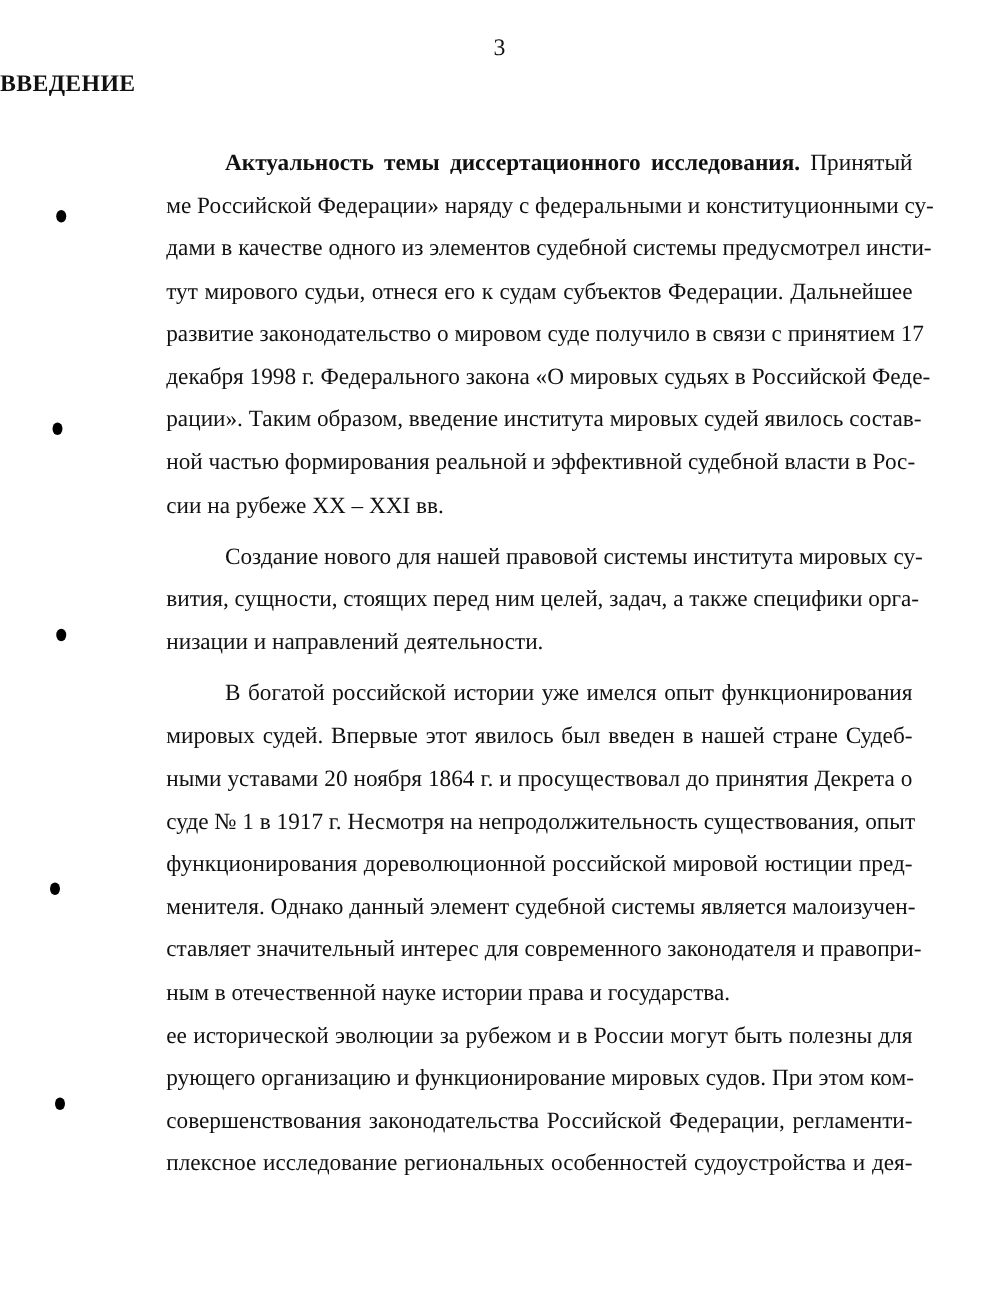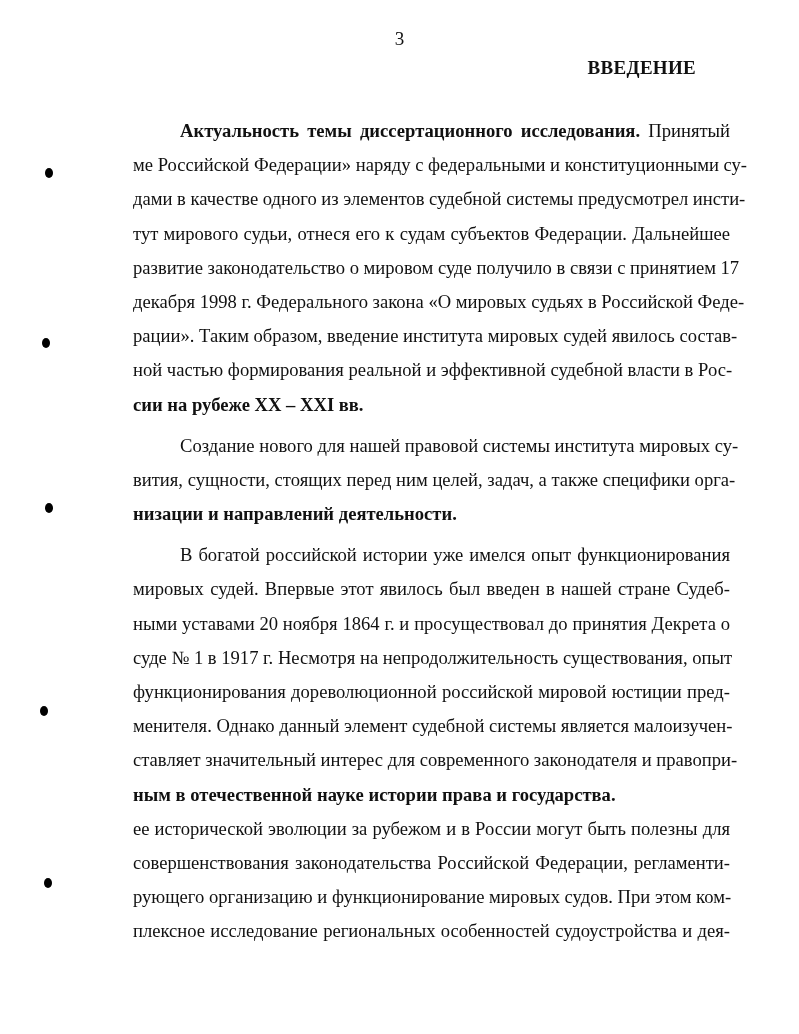--- a/index.html
+++ b/index.html
@@ -3,34 +3,34 @@
 <meta charset="utf-8">
 <style>
   html, body { margin: 0; padding: 0; background: #ffffff; }
   body { width: 799px; height: 1034px; position: relative; overflow: hidden; }
   .page { position: absolute; left: 0; top: 0; width: 799px; height: 1034px; background: #fff; }
   .page-number {
     position: absolute; left: 0; width: 799px; top: 28px; text-align: center;
     font-family: "Liberation Serif", serif; font-size: 19px; color: #111;
   }
   .title {
-    position: absolute; left: 0; width: 696px; top: 57px; text-align: right;
+    position: absolute; left: 0; width: 696px; top: 57px; text-align: left;
     font-family: "Liberation Serif", serif; font-size: 19px; font-weight: bold; color: #111;
     letter-spacing: 0.3px;
   }
   .body-text {
     position: absolute; left: 133px; width: 597px; top: 114px;
     font-family: "Liberation Serif", serif; font-size: 18.6px; color: #111;
   }
   .line {
     height: 34.2px; line-height: 34.2px; white-space: nowrap;
     text-align: justify; text-align-last: justify;
     display: block; overflow: visible;
   }
-  .line.last { text-align-last: left; font-weight: bold; }
+  .line.last { text-align-last: left; }
   .line.indent { padding-left: 47px; }
   .line.gap { margin-top: 7px; }
   .bold { font-weight: bold; }
   .punch {
     position: absolute; width: 8px; height: 10px; border-radius: 50%;
     background: #000;
   }
 </style>
 </head>
 <body>
@@ -66,22 +66,22 @@
       <div class="line">ными уставами 20 ноября 1864 г. и просуществовал до принятия Декрета о</div>
       <div class="line">суде № 1 в 1917 г. Несмотря на непродолжительность существования, опыт</div>
       <div class="line">функционирования дореволюционной российской мировой юстиции пред-</div>
       <div class="line">менителя. Однако данный элемент судебной системы является малоизучен-</div>
       <div class="line">ставляет значительный интерес для современного законодателя и правопри-</div>
       <div class="line last">ным в отечественной науке истории права и государства.</div>
     </div>
 
     <div>
       <div class="line">ее исторической эволюции за рубежом и в России могут быть полезны для</div>
+      <div class="line">рующего организацию и функционирование мировых судов. При этом ком-</div>
       <div class="line">совершенствования законодательства Российской Федерации, регламенти-</div>
-      <div class="line">рующего организацию и функционирование мировых судов. При этом ком-</div>
       <div class="line">плексное исследование региональных особенностей судоустройства и дея-</div>
 
     </div>
 
   </div>
 
   <div id="punches">
       <div class="punch" style="left: 45px; top: 168px;"></div>
       <div class="punch" style="left: 42px; top: 338px;"></div>
       <div class="punch" style="left: 45px; top: 503px;"></div>

